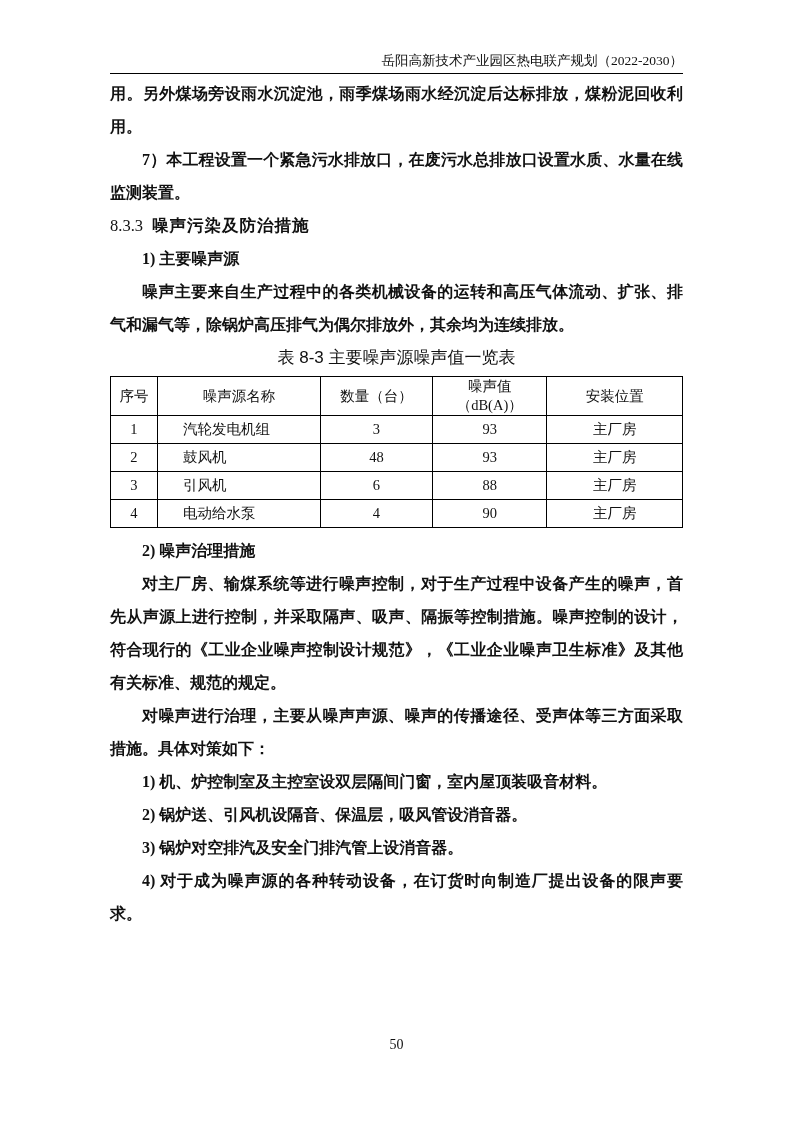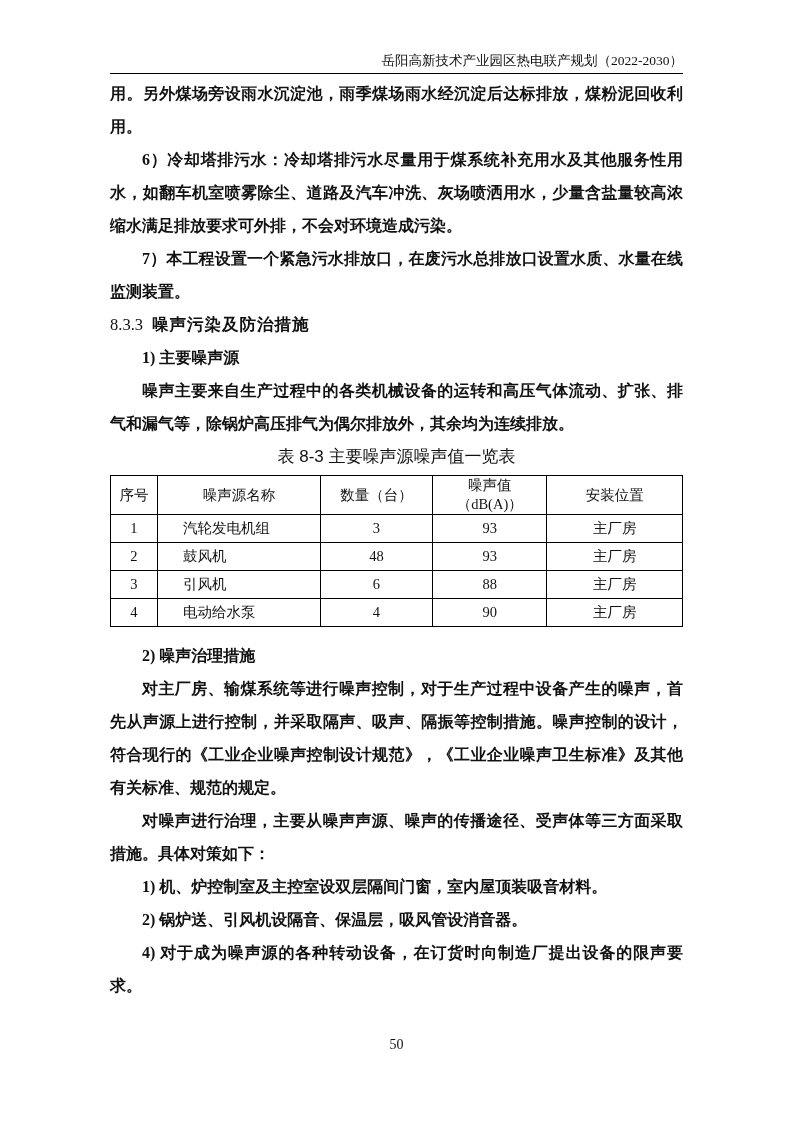--- a/index.html
+++ b/index.html
@@ -45,21 +45,21 @@
     font-weight:normal;
     font-family:"Liberation Sans","DejaVu Sans",sans-serif;
     font-size:17px;
     line-height:33px;
   }
   table.noise-table{
     width:100%;
     border-collapse:collapse;
     border:1.8px solid #000;
     table-layout:fixed;
-    margin:2px 0 12px 0;
+    margin:2px 0 6px 0;
   }
   table.noise-table th,
   table.noise-table td{
     border:1px solid #000;
     font-size:14.5px;
     font-weight:normal;
     text-align:center;
     vertical-align:middle;
     height:28px;
     line-height:19px;
@@ -85,21 +85,20 @@
 
 <div class="page">
 
   <div class="page-header">
     <span>岳阳高新技术产业园区热电联产规划（2022-2030）</span>
   </div>
 
   <div class="doc-body">
 
     <p class="para">用。另外煤场旁设雨水沉淀池，雨季煤场雨水经沉淀后达标排放，煤粉泥回收利用。</p>
-    <p class="para indent">6）冷却塔排污水：冷却塔排污水尽量用于煤系统补充用水及其他服务性用水，如翻车机室喷雾除尘、道路及汽车冲洗、灰场喷洒用水，少量含盐量较高浓缩水满足排放要求可外排，不会对环境造成污染。</p>
     <p class="para indent">7）本工程设置一个紧急污水排放口，在废污水总排放口设置水质、水量在线监测装置。</p>
 
     <h2 class="section-heading"><span class="sec-num">8.3.3</span><span class="sec-title">噪声污染及防治措施</span></h2>
 
     <p class="para indent">1) 主要噪声源</p>
     <p class="para indent">噪声主要来自生产过程中的各类机械设备的运转和高压气体流动、扩张、排气和漏气等，除锅炉高压排气为偶尔排放外，其余均为连续排放。</p>
 
     <div class="table-caption">表 8-3  主要噪声源噪声值一览表</div>
 
     <table class="noise-table">
@@ -149,20 +148,21 @@
           <td>主厂房</td>
         </tr>
       </tbody>
     </table>
 
     <p class="para indent">2) 噪声治理措施</p>
     <p class="para indent">对主厂房、输煤系统等进行噪声控制，对于生产过程中设备产生的噪声，首先从声源上进行控制，并采取隔声、吸声、隔振等控制措施。噪声控制的设计，符合现行的《工业企业噪声控制设计规范》，《工业企业噪声卫生标准》及其他有关标准、规范的规定。</p>
     <p class="para indent">对噪声进行治理，主要从噪声声源、噪声的传播途径、受声体等三方面采取措施。具体对策如下：</p>
     <p class="para indent">1) 机、炉控制室及主控室设双层隔间门窗，室内屋顶装吸音材料。</p>
     <p class="para indent">2) 锅炉送、引风机设隔音、保温层，吸风管设消音器。</p>
+    <p class="para indent">3) 锅炉对空排汽及安全门排汽管上设消音器。</p>
     <p class="para indent">4) 对于成为噪声源的各种转动设备，在订货时向制造厂提出设备的限声要求。</p>
 
   </div>
 
   <div class="page-footer">
     <span>50</span>
   </div>
 
 </div>
 

